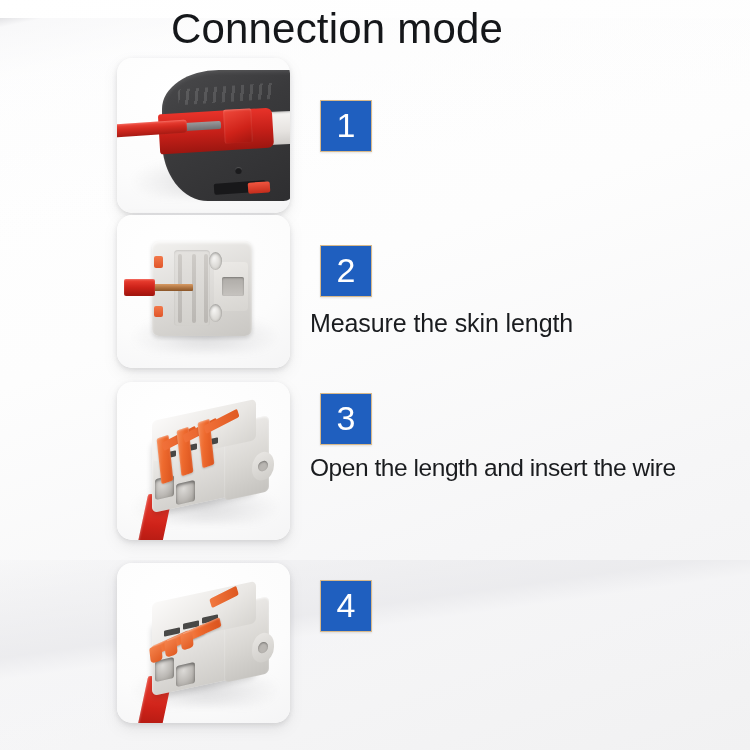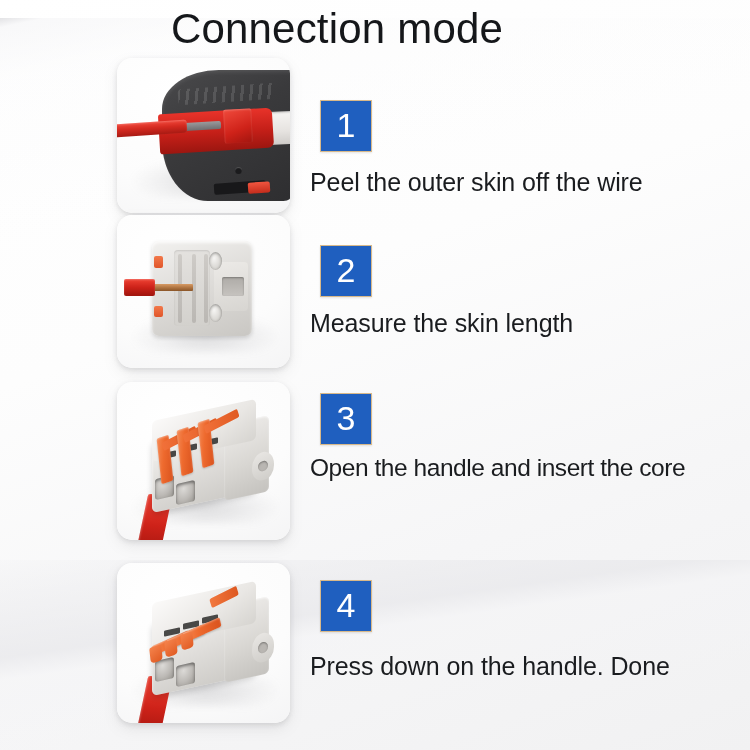--- a/index.html
+++ b/index.html
@@ -510,21 +510,20 @@
         <div class="tool-red-jaw"></div>
         <div class="tool-core"></div>
         <div class="tool-red-block"></div>
         <div class="tool-wire"></div>
         <div class="tool-dot"></div>
         <div class="tool-switch-track"></div>
         <div class="tool-switch"></div>
       </div>
     </div>
     <div class="badge">1</div>
-    <div class="caption">Peel the outer skin off the wire</div>
   </div>
 
   <div class="step step-2">
     <div class="photo-card">
       <div class="photo-inner">
         <div class="surface-shadow"></div>
         <div class="c2-body">
           <div class="c2-face"></div>
           <div class="c2-rib" style="left:26%;"></div>
           <div class="c2-rib" style="left:40%;"></div>
@@ -562,21 +561,21 @@
           <div class="lever lever-open l1"></div>
           <div class="lever-arm a1"></div>
           <div class="lever lever-open l2"></div>
           <div class="lever-arm a2"></div>
           <div class="lever lever-open l3"></div>
           <div class="lever-arm a3"></div>
         </div>
       </div>
     </div>
     <div class="badge">3</div>
-    <div class="caption">Open the handle and insert the core</div>
+    <div class="caption">Open the length and insert the wire</div>
   </div>
 
   <div class="step step-4">
     <div class="photo-card">
       <div class="photo-inner">
         <div class="surface-shadow"></div>
         <div class="c3-wrap">
           <div class="c3-cwire"></div>
           <div class="c3-body"></div>
           <div class="c3-right"></div>
@@ -591,16 +590,15 @@
           <div class="lever-nub n1"></div>
           <div class="lever lever-flat f2"></div>
           <div class="lever-nub n2"></div>
           <div class="lever lever-flat f3"></div>
           <div class="lever-nub n3"></div>
           <div class="lever-tail"></div>
         </div>
       </div>
     </div>
     <div class="badge">4</div>
-    <div class="caption">Press down on the handle. Done</div>
   </div>
 
 </div>
 
 </body></html>

